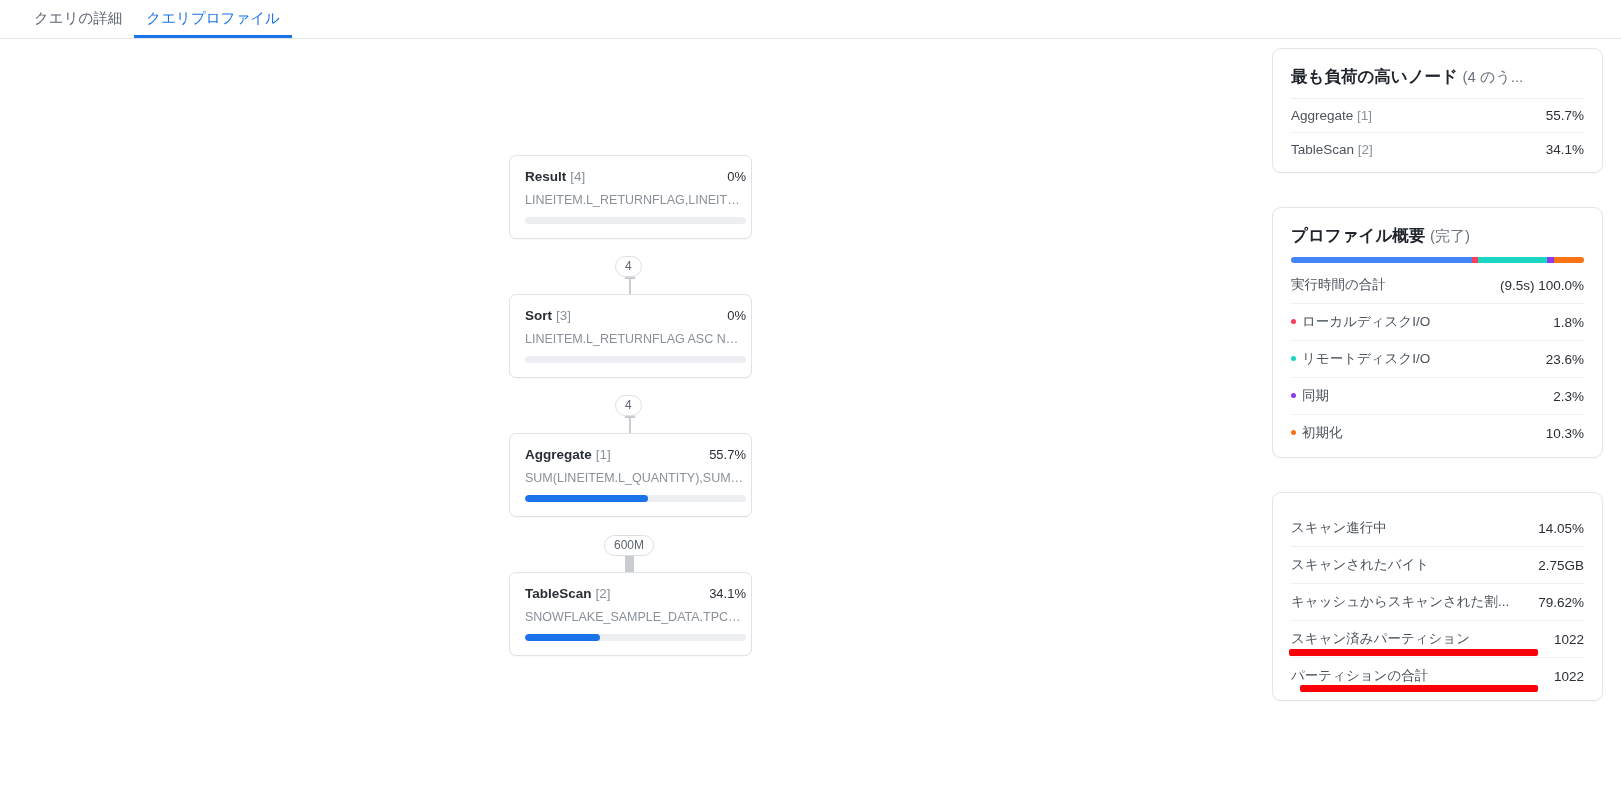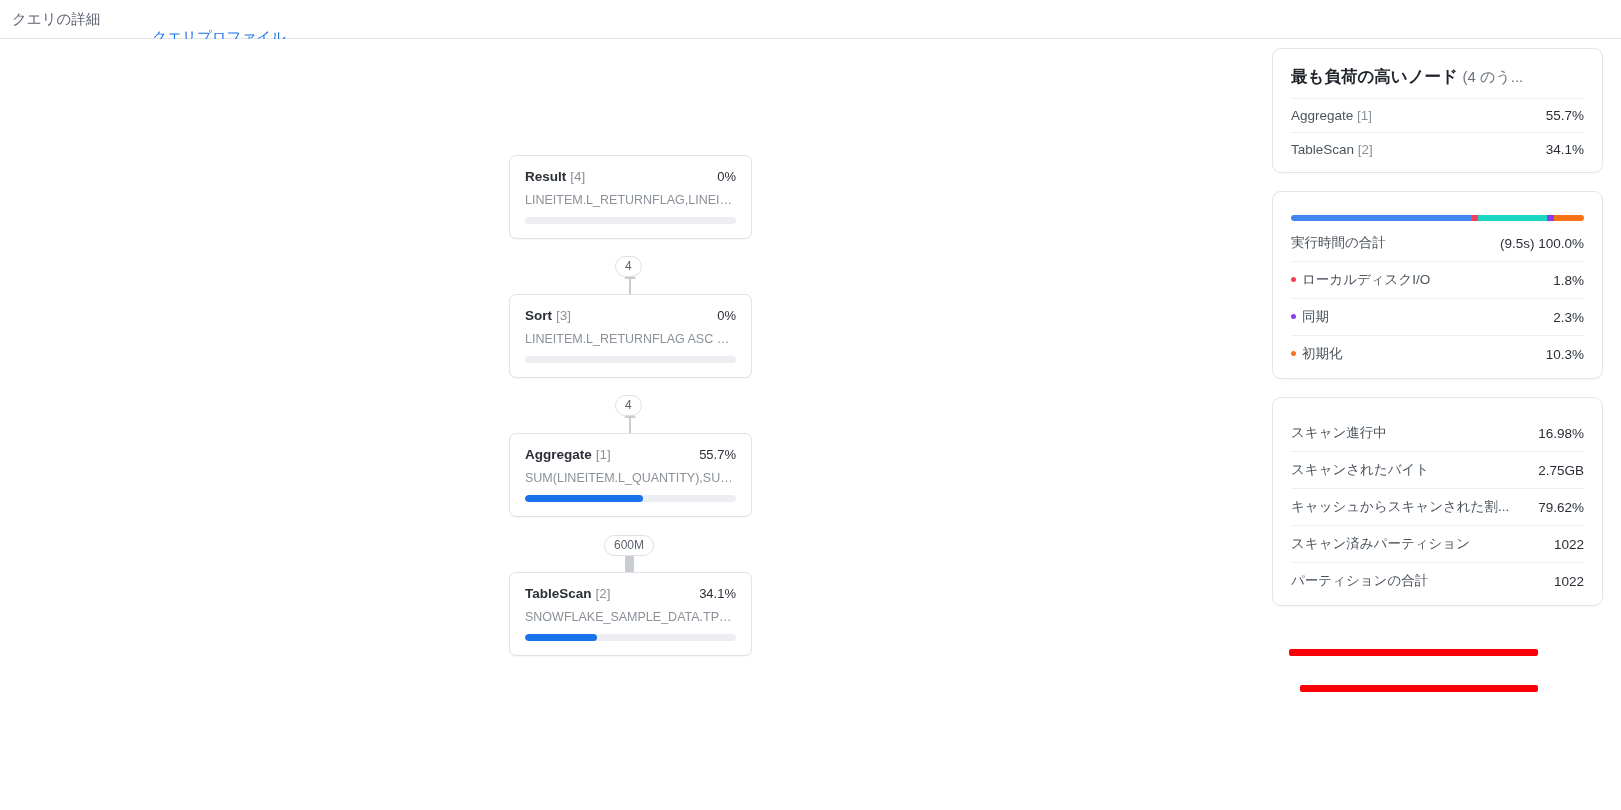--- a/index.html
+++ b/index.html
@@ -10,23 +10,22 @@
     font-family: "Liberation Sans", sans-serif;
     overflow: hidden;
   }
 
   
   .tabbar {
     position: relative;
     height: 39px;
     border-bottom: 1px solid #e3e5e8;
     display: flex;
-    align-items: center;
-    padding-left: 0;
-    gap: 28px;
+    align-items: flex-end;
+    padding-left: 22px;
   }
   .tab {
     font-size: 14.5px;
     color: #5c6470;
     padding: 10px 12px 11px 12px;
     cursor: pointer;
     line-height: 18px;
     white-space: nowrap;
   }
   .tab.active {
@@ -63,21 +62,21 @@
     background: #fff;
     overflow: hidden;
   }
 
   .node {
     position: absolute;
     width: 243px;
     border: 1px solid #e0e2e6;
     border-radius: 7px;
     background: #fff;
-    padding: 13px 15px 14px 15px;
+    padding: 13px 5px 14px 15px;
     box-shadow: 0 1px 1px rgba(0,0,0,0.03);
     cursor: pointer;
   }
   .node-head {
     display: flex;
     justify-content: space-between;
     align-items: baseline;
     font-size: 13.5px;
     color: #2a2f36;
     margin-bottom: 9px;
@@ -132,21 +131,21 @@
     right: 0; top: 39px;
     width: 359px; height: 771px;
     padding: 9px 18px 0 10px;
     overflow: hidden;
   }
   .card {
     background: #fff;
     border: 1px solid #e3e5e8;
     border-radius: 9px;
     padding: 17px 18px 6px 18px;
-    margin-bottom: 18px;
+    margin-bottom: 34px;
     box-shadow: 0 1px 2px rgba(0,0,0,0.03);
   }
   .card-title {
     font-size: 16.5px;
     font-weight: bold;
     color: #1f242b;
     margin-bottom: 10px;
     white-space: nowrap;
     overflow: hidden;
     text-overflow: ellipsis;
@@ -318,52 +317,60 @@
       <span class="lbl"><span>Aggregate</span> <span class="idx">[1]</span></span>
       <span class="val">55.7%</span>
     </div>
     <div class="row">
       <span class="lbl"><span>TableScan</span> <span class="idx">[2]</span></span>
       <span class="val">34.1%</span>
     </div>
   </div>
 
   <div class="card">
+    <div class="card-title">
+      <span>プロファイル概要</span>
+      <span class="sub">(完了)</span>
+    </div>
 
     <div class="stackbar">
       <i style="width:61.9%; background:#4285f4"></i>
       <i style="width:1.8%;  background:#f73e5a"></i>
       <i style="width:23.6%; background:#1ad6c2"></i>
       <i style="width:2.3%; background:#8b3cf0"></i>
       <i style="width:10.3%; background:#f97316"></i>
     </div>
 
     <div class="row" style="border-top:none;">
       <span class="lbl">実行時間の合計</span>
       <span class="val">(9.5s) 100.0%</span>
     </div>
 
     <div class="row">
       <span class="lbl"><span class="dot" style="background:#f73e5a"></span><span>ローカルディスクI/O</span></span>
       <span class="val">1.8%</span>
     </div>
     <div class="row">
+      <span class="lbl"><span class="dot" style="background:#1ad6c2"></span><span>リモートディスクI/O</span></span>
+      <span class="val">23.6%</span>
+    </div>
+    <div class="row">
       <span class="lbl"><span class="dot" style="background:#8b3cf0"></span><span>同期</span></span>
       <span class="val">2.3%</span>
     </div>
     <div class="row">
       <span class="lbl"><span class="dot" style="background:#f97316"></span><span>初期化</span></span>
       <span class="val">10.3%</span>
     </div>
   </div>
 
   <div class="card">
     <div class="row">
       <span class="lbl">スキャン進行中</span>
-      <span class="val">16.98%</span>
+      <span class="val">14.05%</span>
     </div>
     <div class="row">
       <span class="lbl">スキャンされたバイト</span>
       <span class="val">2.75GB</span>
     </div>
     <div class="row">
       <span class="lbl">キャッシュからスキャンされた割...</span>
       <span class="val">79.62%</span>
     </div>
     <div class="row">

